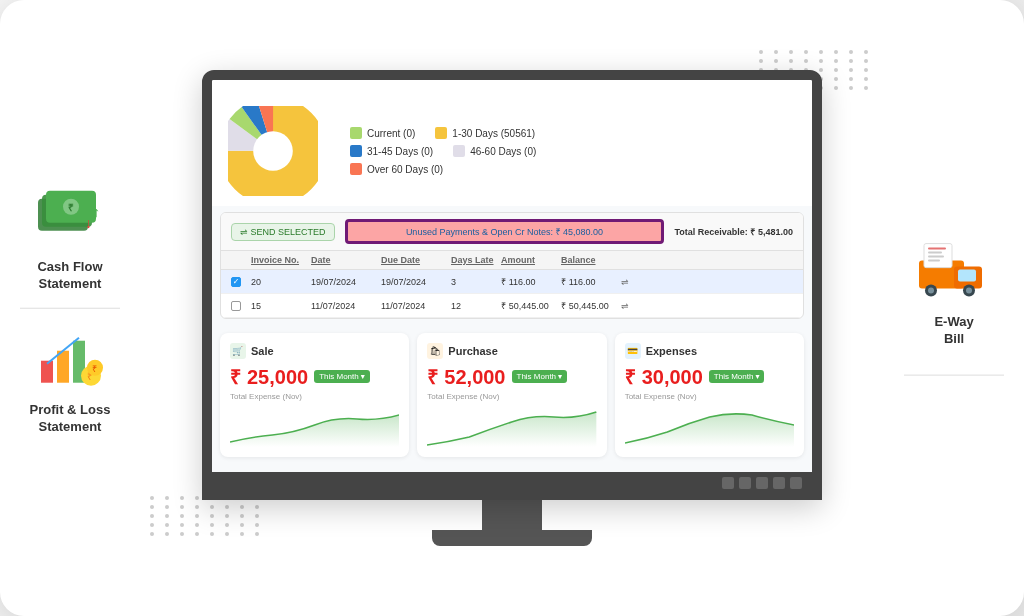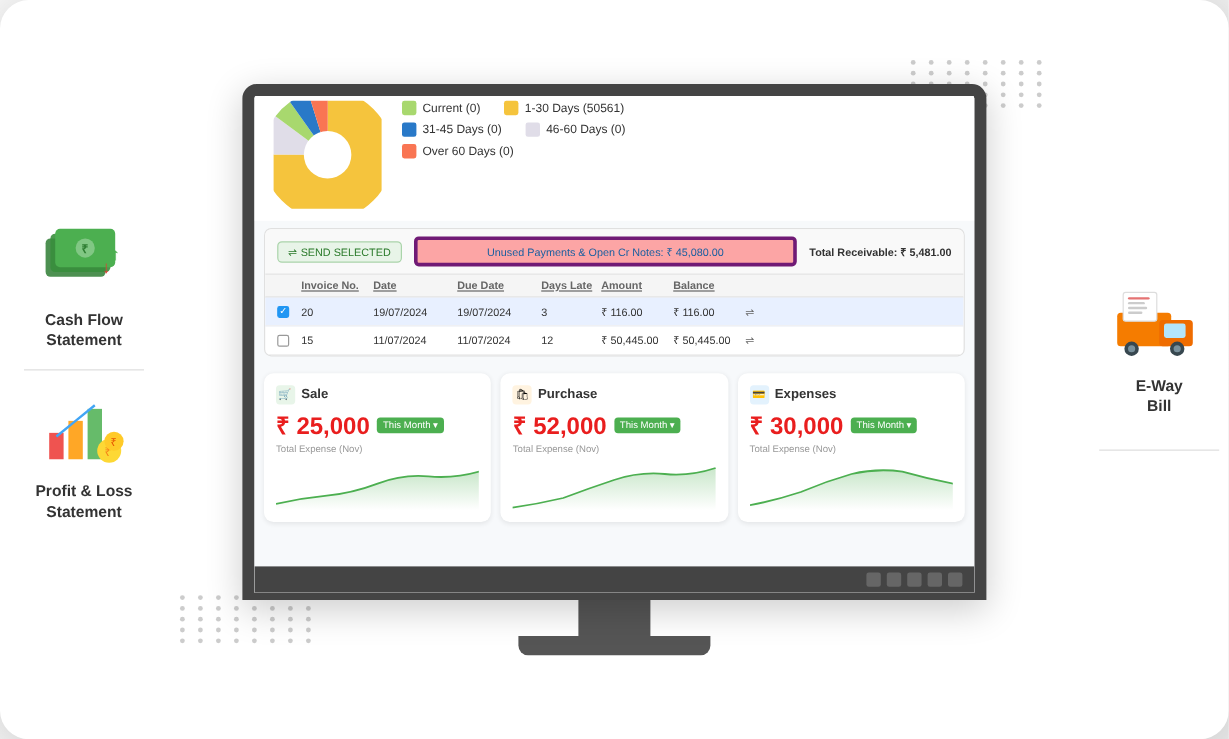--- a/index.html
+++ b/index.html
@@ -83,21 +83,21 @@
     .divider {
       width: 100px;
       height: 1px;
       background: #ddd;
       margin: 5px 0;
     }
 
     
     .right-sidebar {
       position: absolute;
-      right: 8px;
+      right: 20px;
       top: 50%;
       transform: translateY(-50%);
       display: flex;
       flex-direction: column;
       align-items: center;
       gap: 22px;
     }
 
     
     .monitor-container {
@@ -139,24 +139,24 @@
       width: 100%;
       height: 100%;
       background: #f7f9fb;
       overflow: hidden;
       font-size: 11px;
     }
 
     
     .top-section {
       display: flex;
-      align-items: flex-start;
-      padding: 4px 16px 10px;
+      align-items: center;
+      padding: 26px 16px 10px;
       background: white;
-      gap: 17px;
+      gap: 32px;
     }
 
     .pie-chart-wrapper {
       width: 90px;
       height: 90px;
       position: relative;
     }
 
     .legend-section {
       display: flex;

